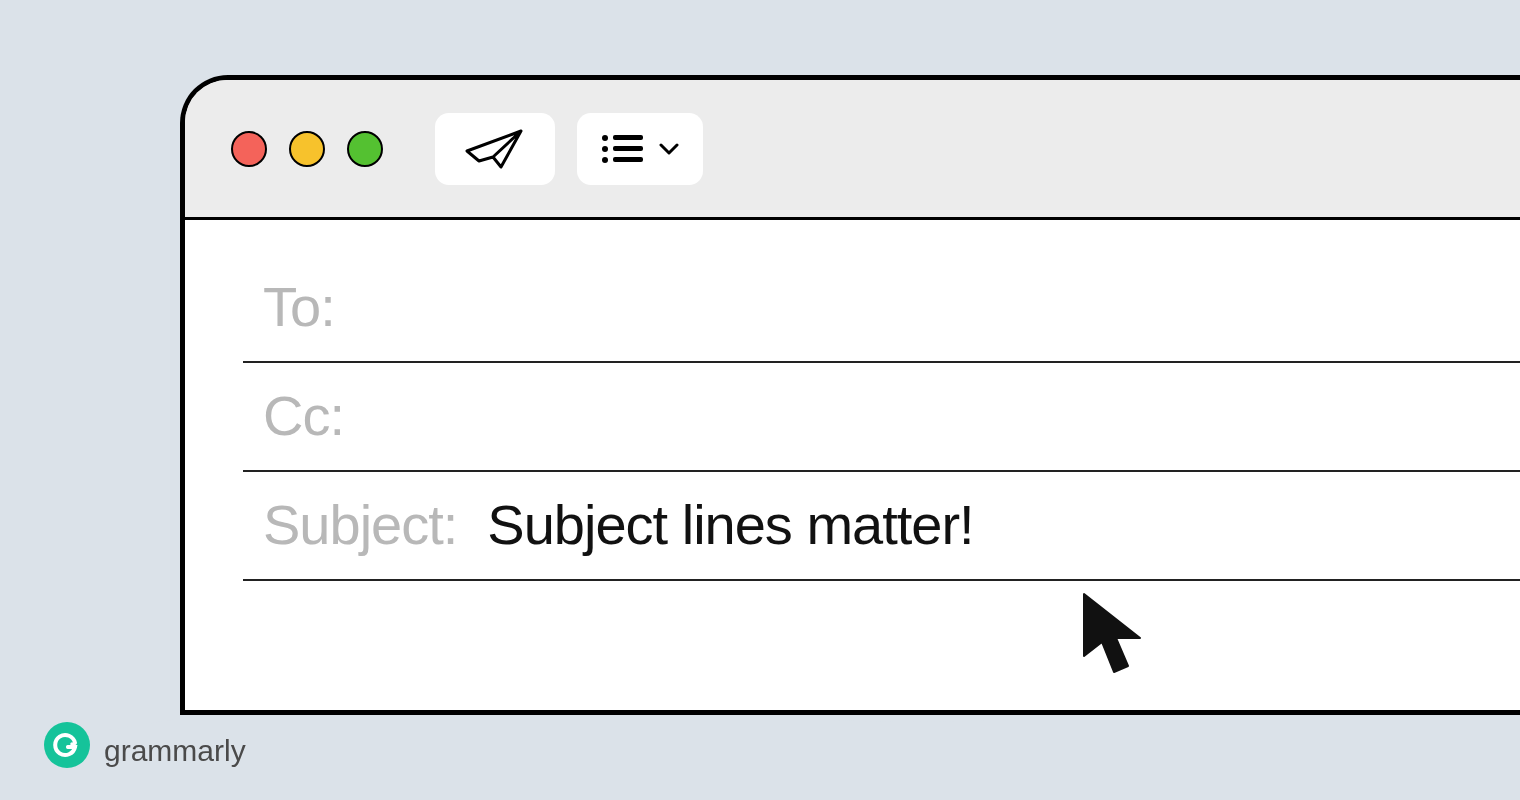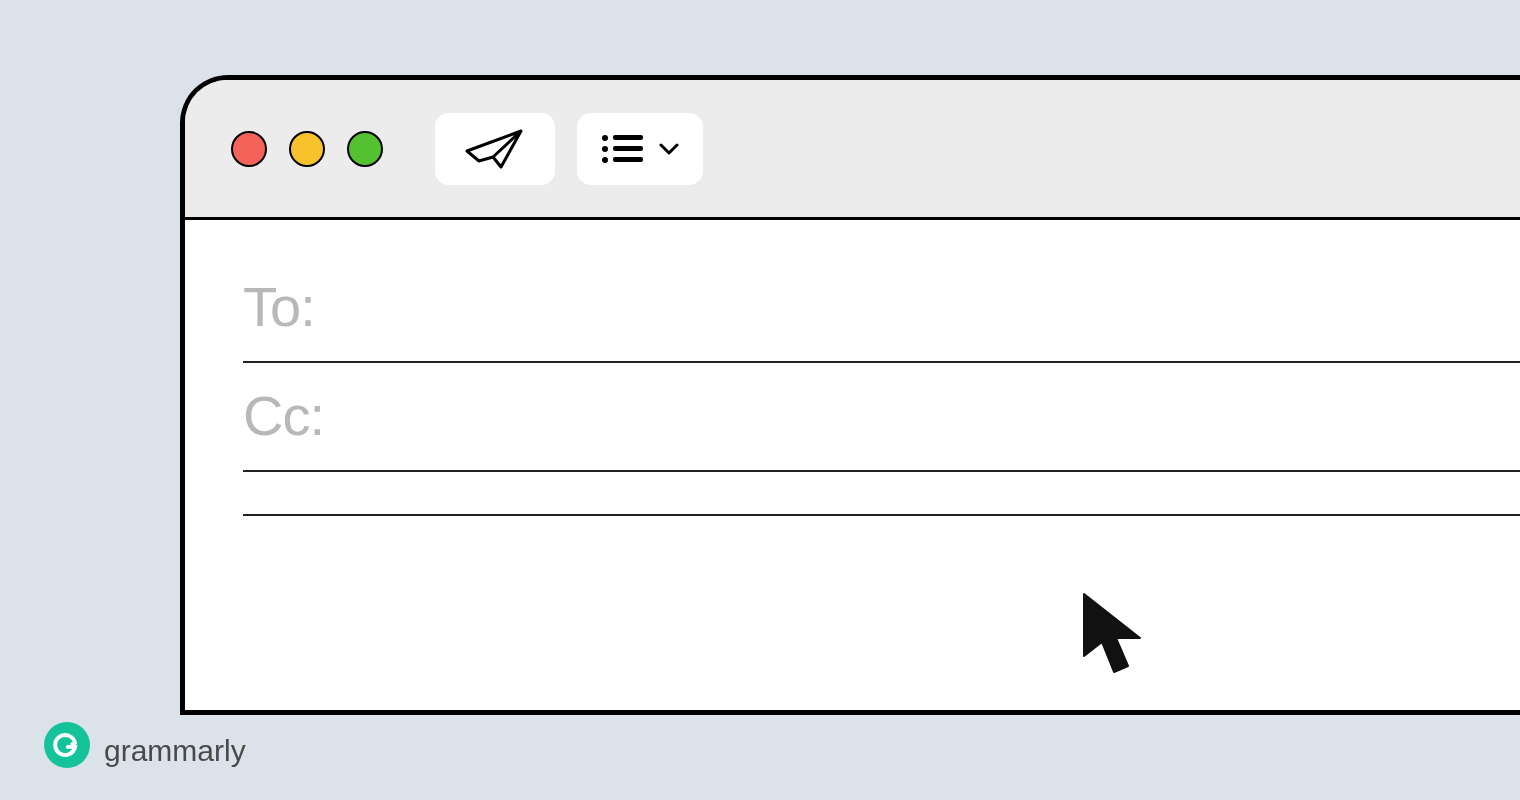--- a/index.html
+++ b/index.html
@@ -65,20 +65,21 @@
     align-items: baseline;
     border-bottom: 2px solid #222;
     padding: 20px 0 22px 0;
     gap: 30px;
   }
   .rowlabel {
     font-size: 56px;
     color: #b8b8b8;
     font-weight: 400;
     letter-spacing: -1px;
+    margin-left: 20px;
   }
   .rowvalue {
     font-size: 56px;
     color: #111;
     font-weight: 500;
     letter-spacing: -1px;
   }
 
   .cursor {
     position: absolute;
@@ -157,20 +158,22 @@
   <div class="compose">
     <div class="rowline">
       <span class="rowlabel">To:</span>
       <span class="rowvalue"></span>
     </div>
     <div class="rowline">
       <span class="rowlabel">Cc:</span>
       <span class="rowvalue"></span>
     </div>
     <div class="rowline">
+      <span class="rowlabel">Subject:</span>
+      <span class="rowvalue">Subject lines matter!</span>
     </div>
   </div>
 
 </div>
 
 <svg class="cursor" width="74" height="90" viewBox="0 0 74 90">
   <path d="M4 4 L4 66 L22 52 L34 82 L48 76 L36 48 L60 48 Z" fill="#111" stroke="#111" stroke-width="2" stroke-linejoin="round"></path>
 </svg>
 
 <div class="brand">

